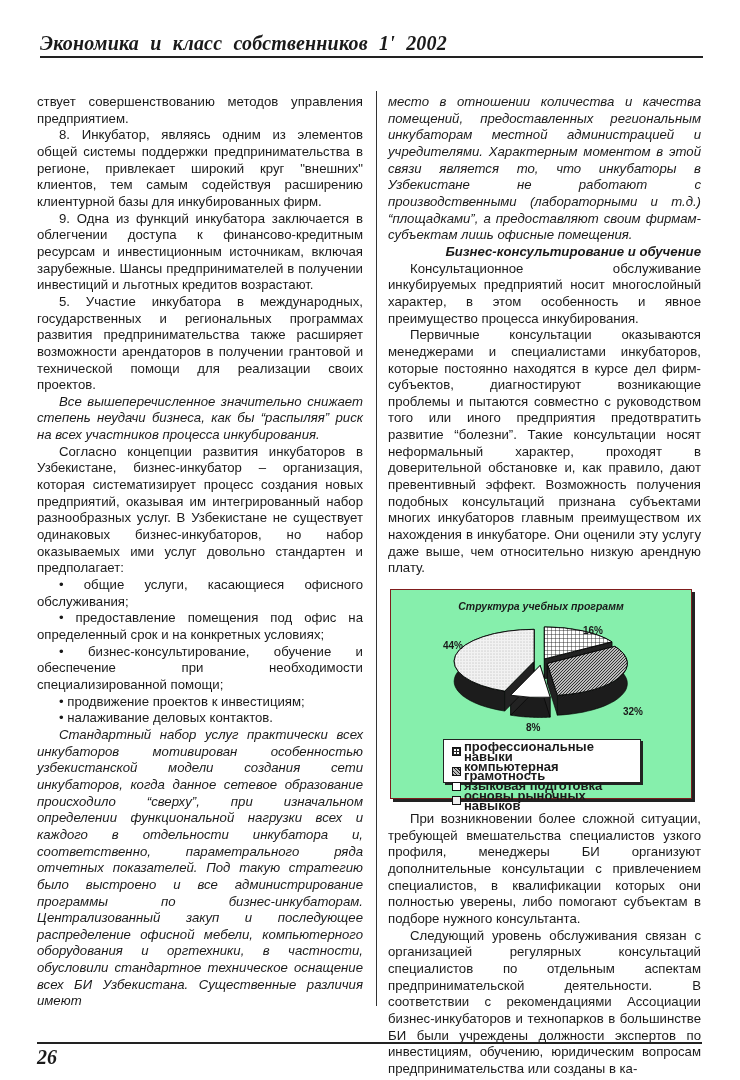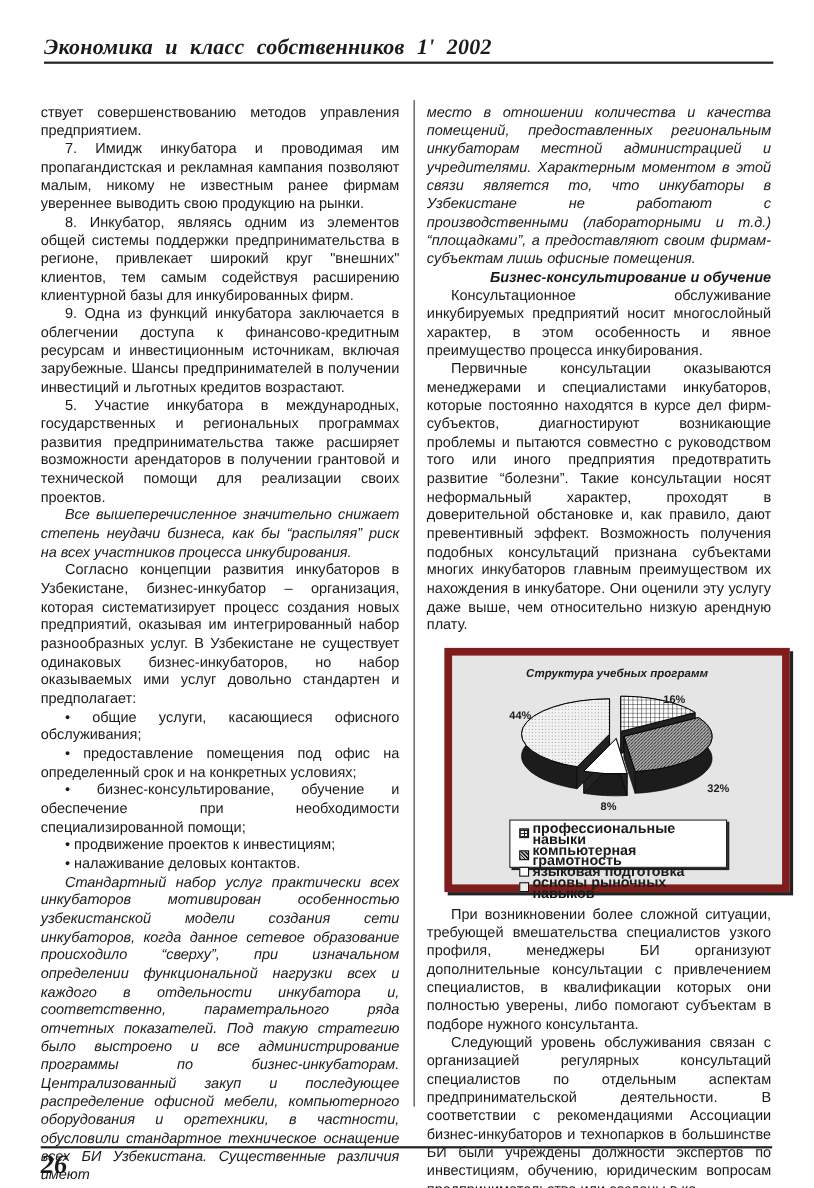--- a/index.html
+++ b/index.html
@@ -8,39 +8,38 @@
   .header-rule { position:absolute; left:40px; top:56px; width:663px; height:2px; background:#222; }
   .col { position:absolute; top:94px; font-family:"Liberation Sans", sans-serif; font-size:13.2px; line-height:16.65px; text-align:justify; }
   .col-left { left:37px; width:326px; }
   .col-right { left:388px; width:313px; }
   .col p { margin:0; text-indent:22px; }
   .col p.noindent { text-indent:0; }
   .col p.ital { font-style:italic; }
   .col p.bullet { text-indent:22px; }
   .col p.heading { font-weight:bold; font-style:italic; text-align:right; text-indent:0; }
   .divider { position:absolute; left:376px; top:91px; width:1px; height:915px; background:#333; }
-  .chart-box { position:relative; width:300px; height:208px; margin:12px 0 12px 16px; border:7px solid #7f1d1d; box-shadow:3px 3px 0 #222; background:#e5e5e5; }
+  .chart-box { position:relative; width:300px; height:208px; margin:12px 0 12px 2px; border:1px solid #7f1d1d; box-shadow:3px 3px 0 #222; background:#86efac; }
   .chart-box svg { position:absolute; left:0; top:0; }
   .chart-title { position:absolute; left:0; width:100%; top:8px; text-align:center; font-family:"Liberation Sans", sans-serif; font-style:italic; font-weight:bold; font-size:10.5px; text-indent:0; }
   .pct { position:absolute; font-family:"Liberation Sans", sans-serif; font-weight:bold; font-size:10px; }
   .legend { position:absolute; left:52px; top:149px; width:198px; height:44px; border:1px solid #222; box-shadow:2px 2px 0 #222; background:#fff; padding:2px 0 0 8px; box-sizing:border-box; }
   .legend-item { display:flex; align-items:center; font-family:"Liberation Sans", sans-serif; font-weight:bold; font-size:13px; line-height:9.8px; text-indent:0; text-align:left; }
   .legend-swatch { width:7px; height:7px; border:1px solid #111; margin-right:3px; flex:none; }
   .footer-rule { position:absolute; left:37px; top:1042px; width:665px; height:2px; background:#222; }
-  .page-number { position:absolute; left:37px; top:1046px; font-family:"Liberation Serif", serif; font-style:italic; font-weight:bold; font-size:24px; }
+  .page-number { position:absolute; left:37px; top:1046px; font-family:"Liberation Serif", serif; font-style:italic; font-weight:bold; font-size:20px; }
 </style>
 </head>
 <body>
 
 <div class="header-title">Экономика  и  класс  собственников  1' 2002</div>
 <div class="header-rule"></div>
 
 <div class="col col-left">
   <p class="noindent">ствует совершенствованию методов управления предприятием.</p>
-  <p>7. Имидж инкубатора и проводимая им пропагандистская и рекламная кампания позволяют малым, никому не известным ранее фирмам увереннее выводить свою продукцию на рынки.</p>
   <p>8. Инкубатор, являясь одним из элементов общей системы поддержки предпринимательства в регионе, привлекает широкий круг "внешних" клиентов, тем самым содействуя расширению клиентурной базы для инкубированных фирм.</p>
   <p>9. Одна из функций инкубатора заключается в облегчении доступа к финансово-кредитным ресурсам и инвестиционным источникам, включая зарубежные. Шансы предпринимателей в получении инвестиций и льготных кредитов возрастают.</p>
   <p>5. Участие инкубатора в международных, государственных и региональных программах развития предпринимательства также расширяет возможности арендаторов в получении грантовой и технической помощи для реализации своих проектов.</p>
   <p class="ital">Все вышеперечисленное значительно снижает степень неудачи бизнеса, как бы “распыляя” риск на всех участников процесса инкубирования.</p>
   <p>Согласно концепции развития инкубаторов в Узбекистане, бизнес-инкубатор – организация, которая систематизирует процесс создания новых предприятий, оказывая им интегрированный набор разнообразных услуг. В Узбекистане не существует одинаковых бизнес-инкубаторов, но набор оказываемых ими услуг довольно стандартен и предполагает:</p>
   <p class="bullet">• общие услуги, касающиеся офисного обслуживания;</p>
   <p class="bullet">• предоставление помещения под офис на определенный срок и на конкретных условиях;</p>
   <p class="bullet">• бизнес-консультирование, обучение и обеспечение при необходимости специализированной помощи;</p>
   <p class="bullet">• продвижение проектов к инвестициям;</p>
   <p class="bullet">• налаживание деловых контактов.</p>

